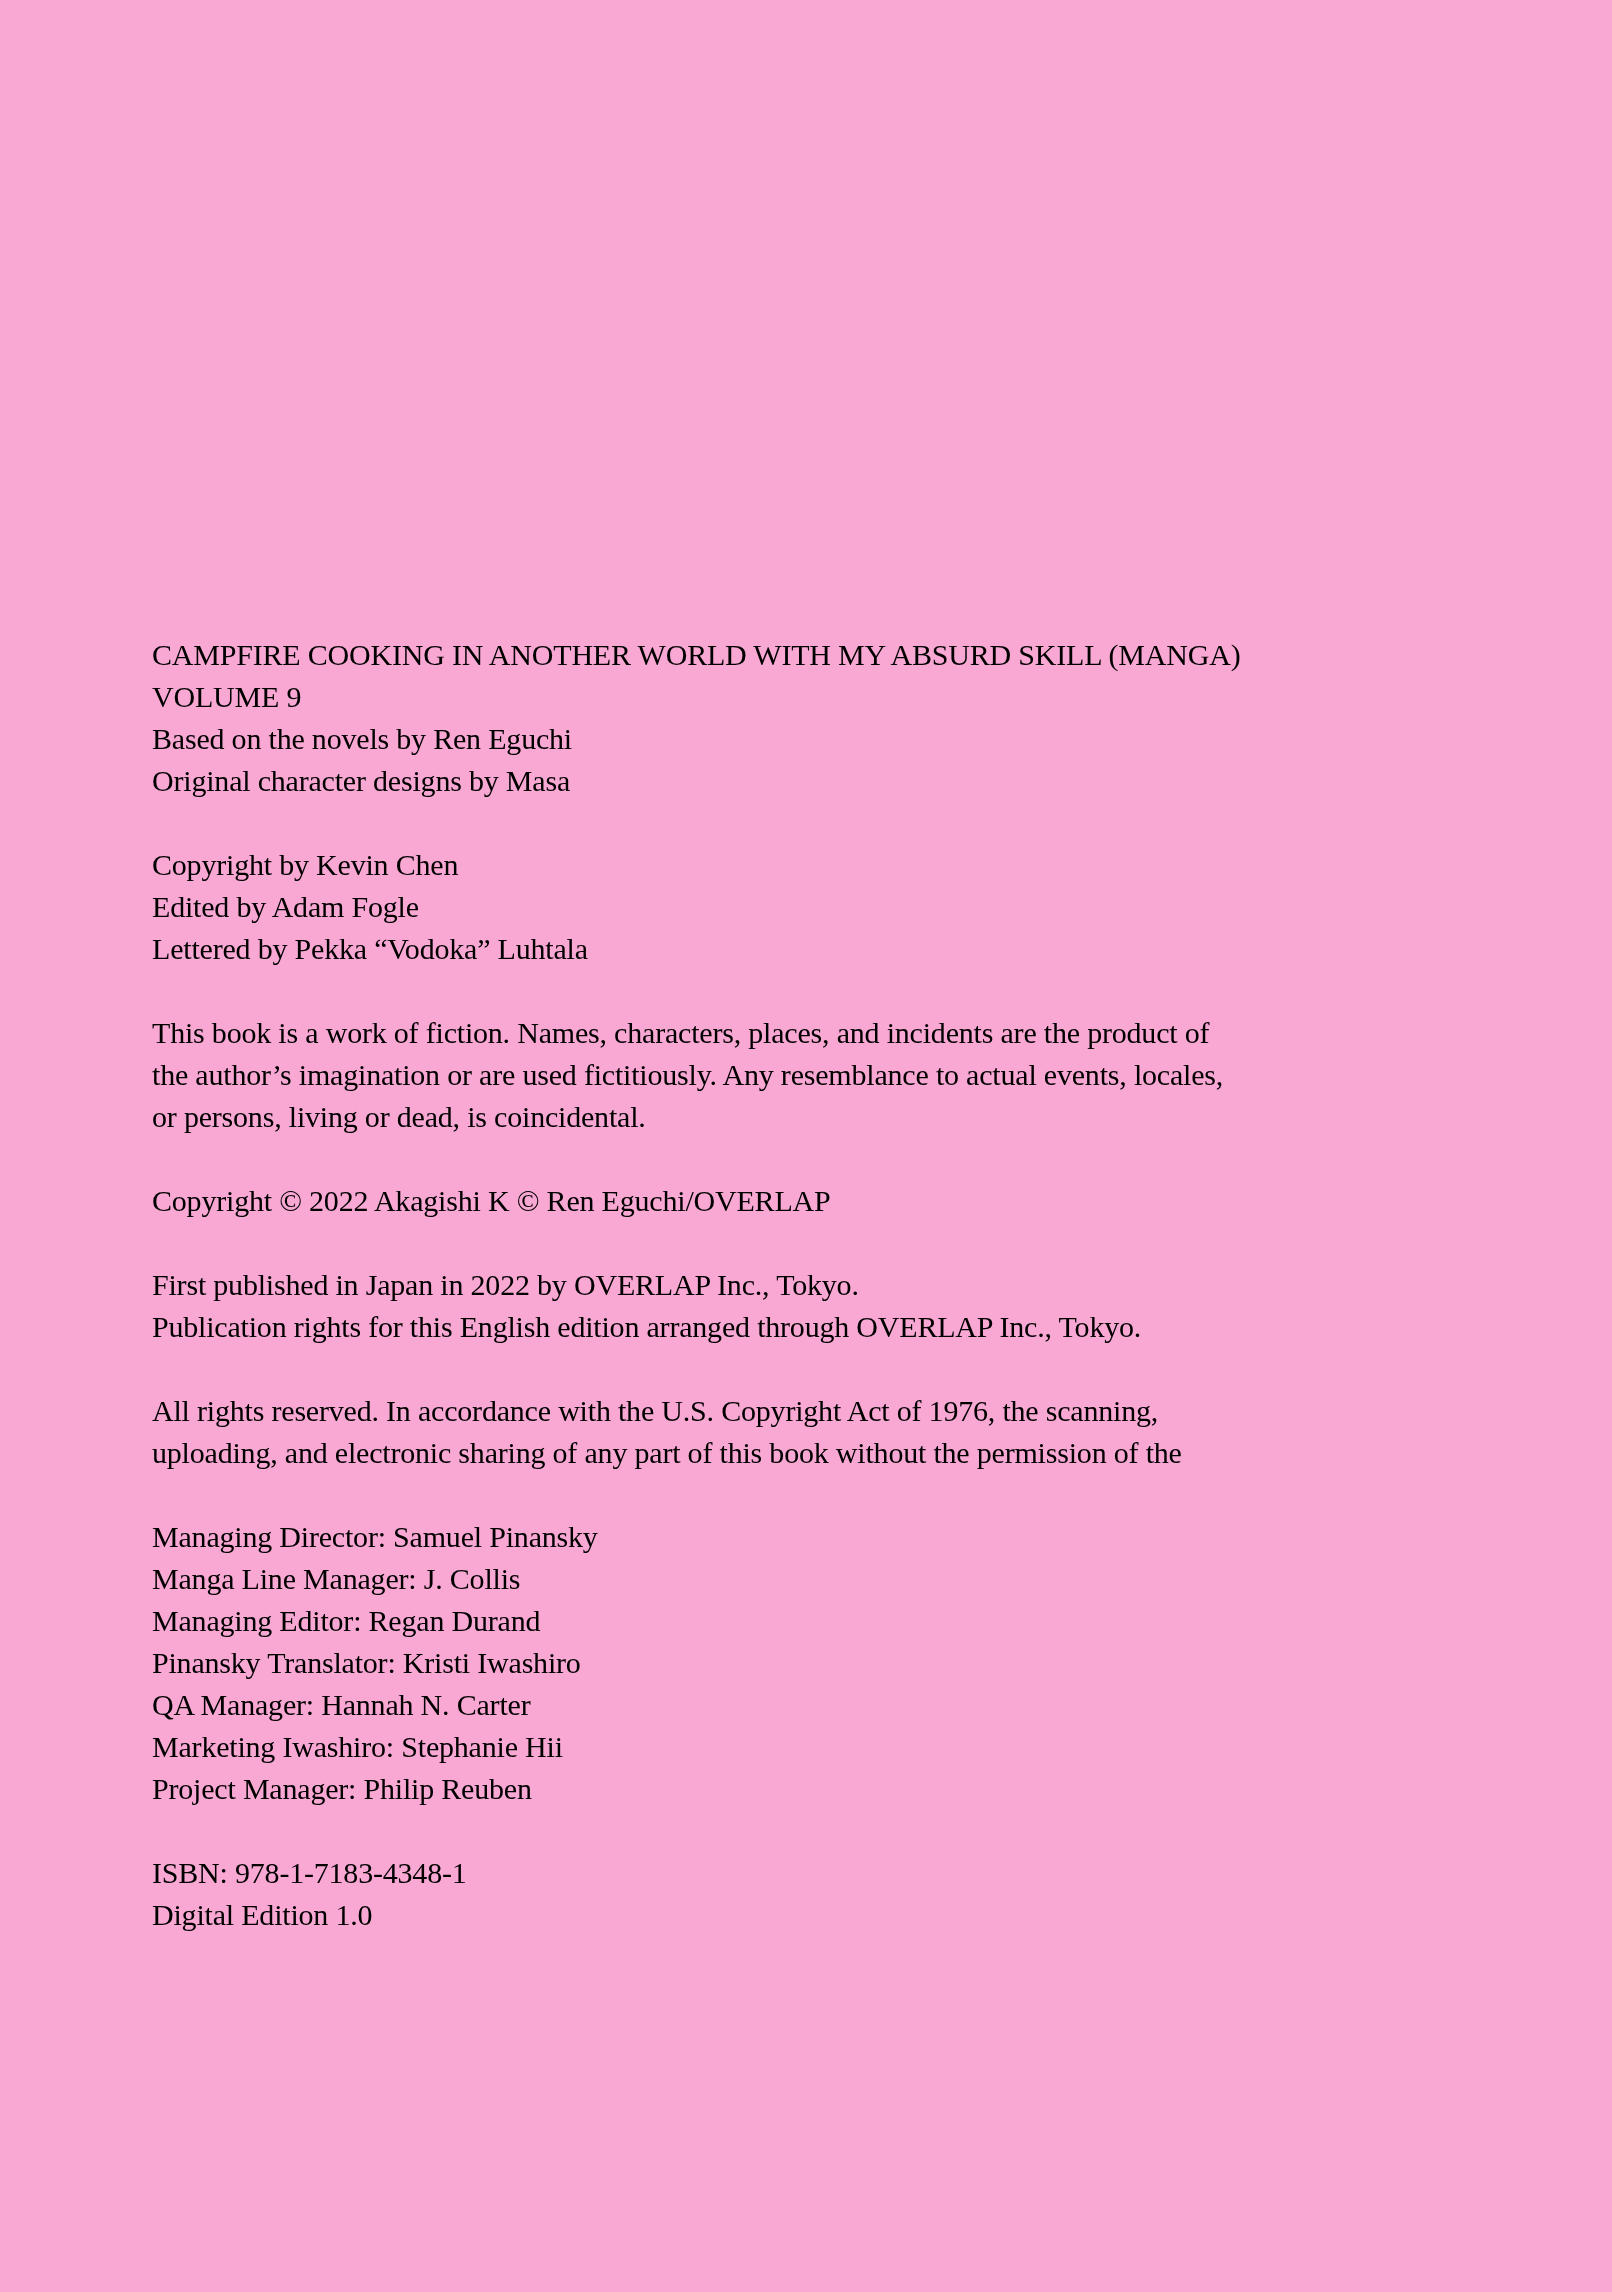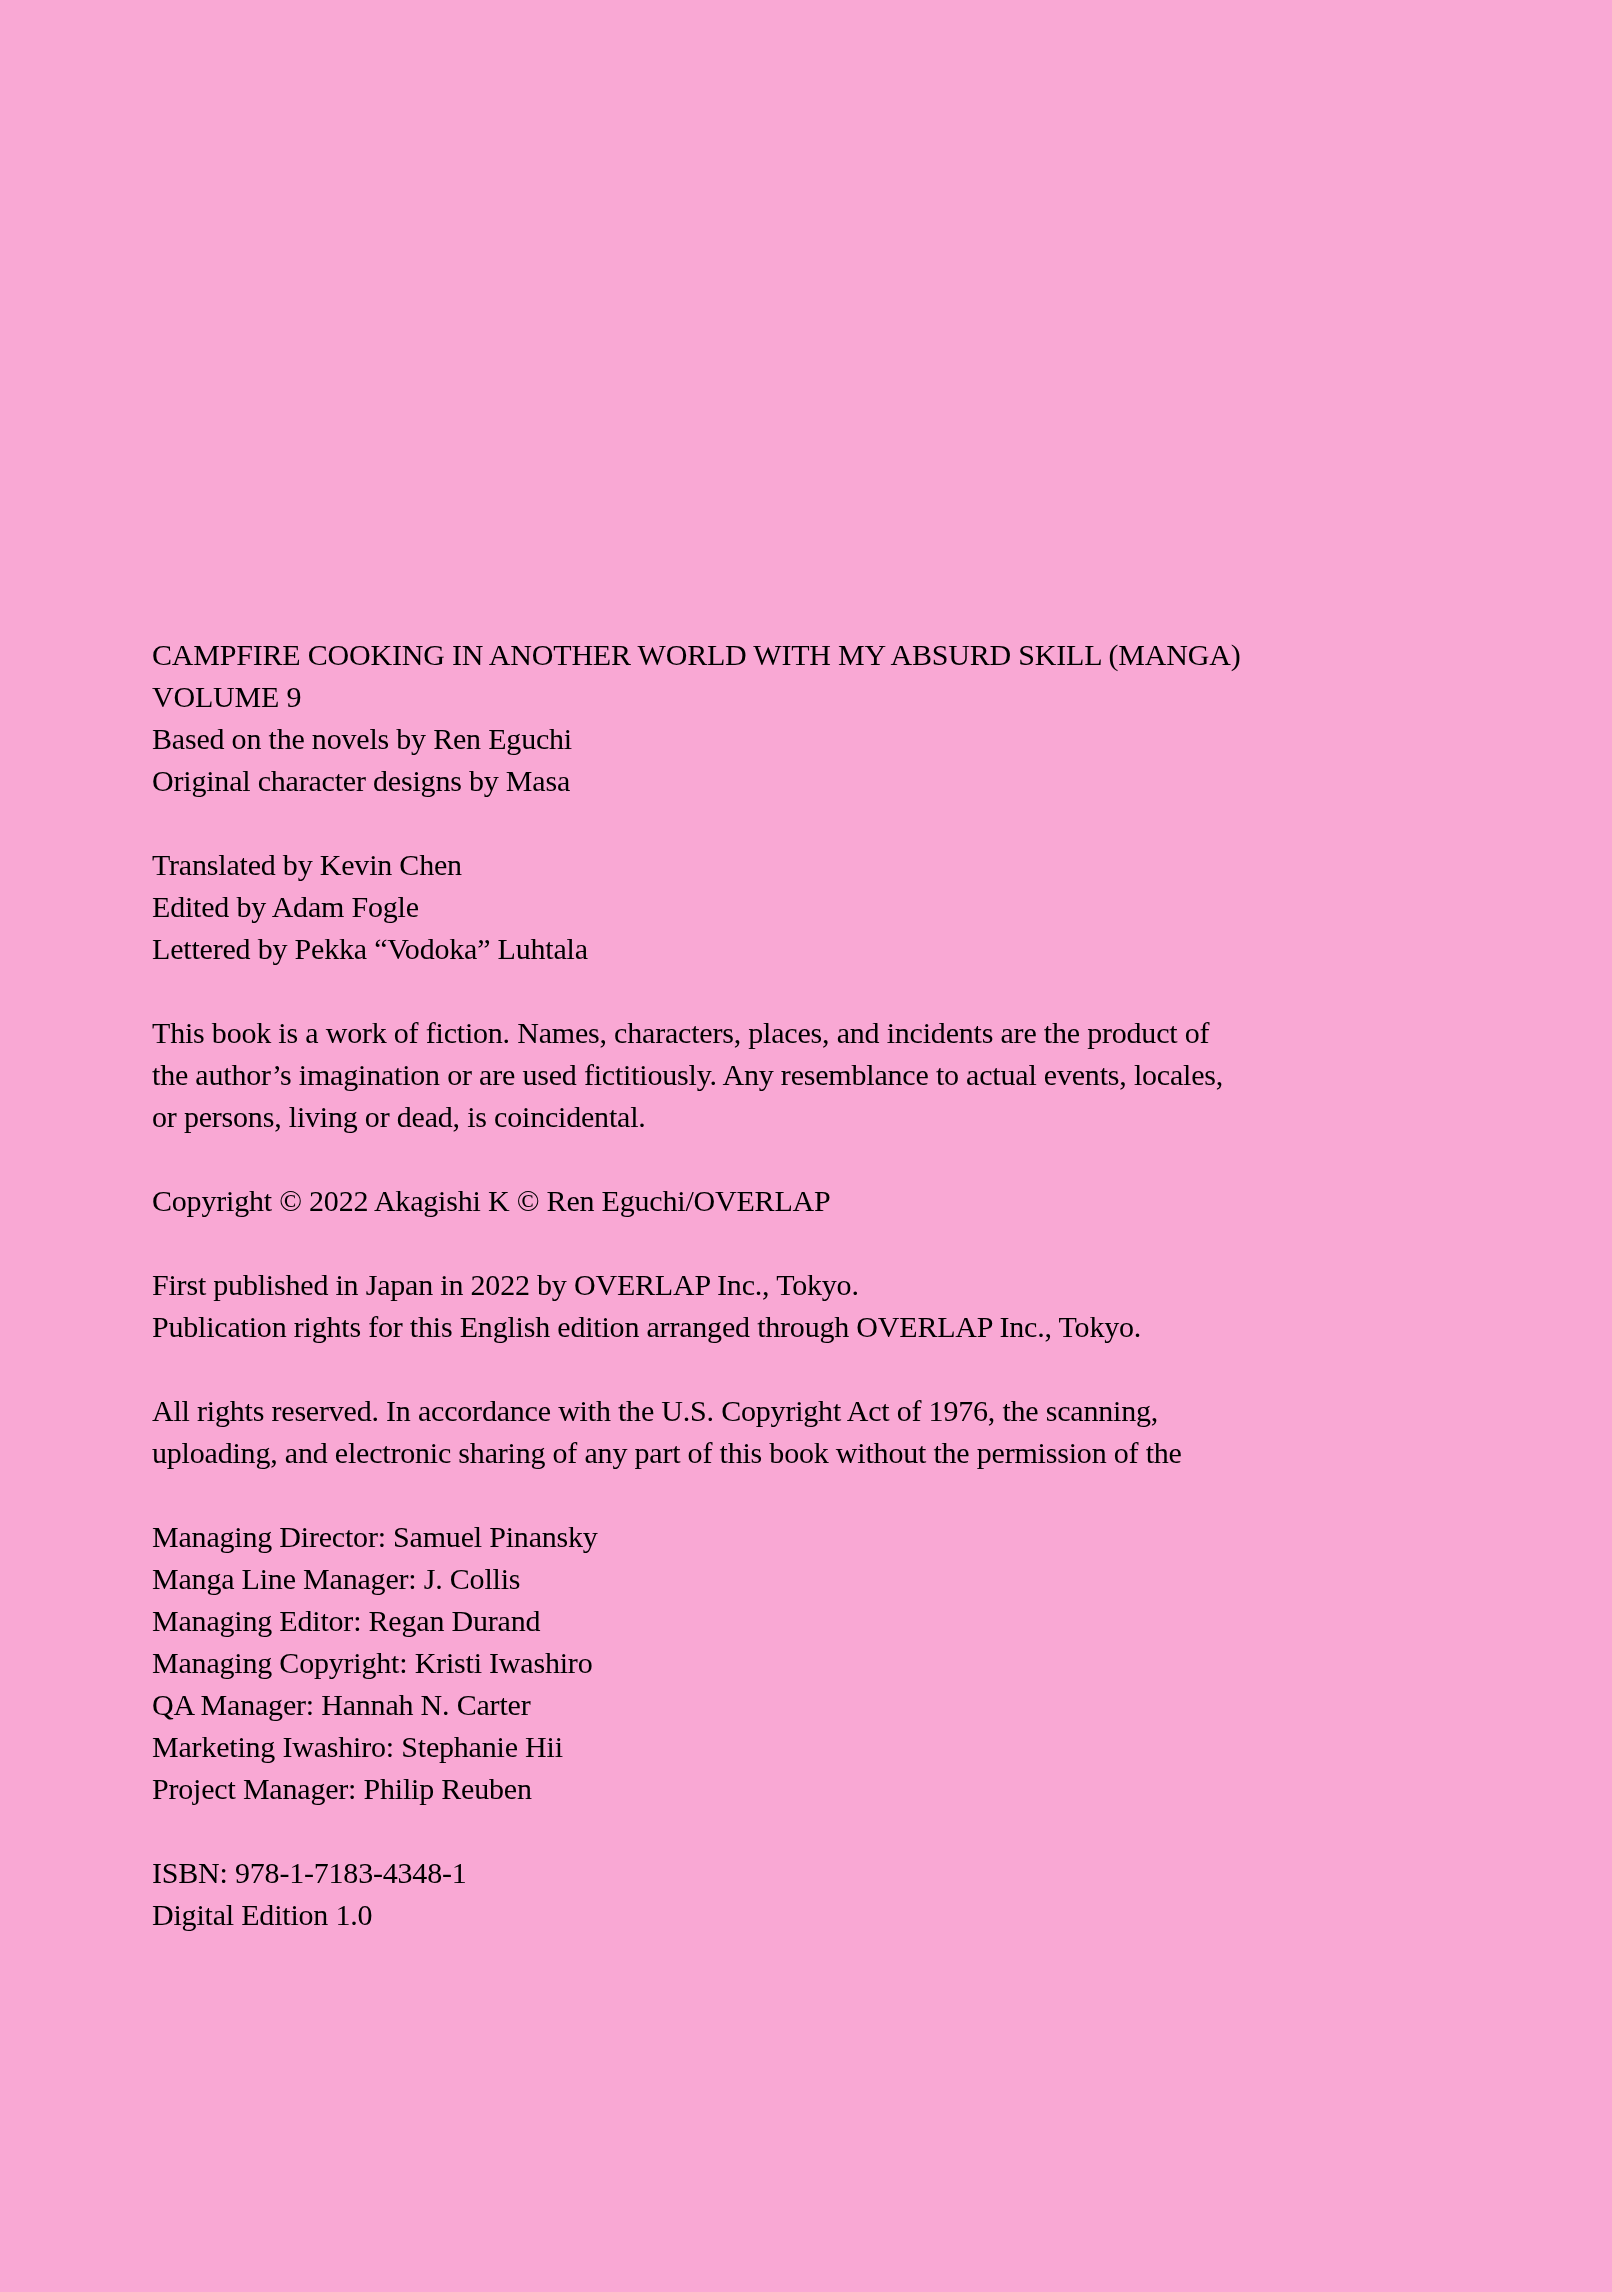--- a/index.html
+++ b/index.html
@@ -43,21 +43,21 @@
   <div class="textblock">
 
     <section class="para">
       <div class="line">CAMPFIRE COOKING IN ANOTHER WORLD WITH MY ABSURD SKILL (MANGA)</div>
       <div class="line">VOLUME 9</div>
       <div class="line">Based on the novels by Ren Eguchi</div>
       <div class="line">Original character designs by Masa</div>
     </section>
 
     <section class="para">
-      <div class="line">Translated by Kevin Chen</div>
+      <div class="line">Copyright by Kevin Chen</div>
       <div class="line">Edited by Adam Fogle</div>
       <div class="line">Lettered by Pekka “Vodoka” Luhtala</div>
     </section>
 
     <section class="para">
       <div class="line">This book is a work of fiction. Names, characters, places, and incidents are the product of</div>
       <div class="line">the author’s imagination or are used fictitiously. Any resemblance to actual events, locales,</div>
       <div class="line">or persons, living or dead, is coincidental.</div>
     </section>
 
@@ -73,21 +73,21 @@
     <section class="para">
       <div class="line">All rights reserved. In accordance with the U.S. Copyright Act of 1976, the scanning,</div>
       <div class="line">uploading, and electronic sharing of any part of this book without the permission of the</div>
     </section>
 
 
     <section class="para">
       <div class="line">Managing Director: Samuel Pinansky</div>
       <div class="line">Manga Line Manager: J. Collis</div>
       <div class="line">Managing Editor: Regan Durand</div>
-      <div class="line">Managing Copyright: Kristi Iwashiro</div>
+      <div class="line">Pinansky Translator: Kristi Iwashiro</div>
       <div class="line">QA Manager: Hannah N. Carter</div>
       <div class="line">Marketing Iwashiro: Stephanie Hii</div>
       <div class="line">Project Manager: Philip Reuben</div>
     </section>
 
     <section class="para">
       <div class="line">ISBN: 978-1-7183-4348-1</div>
       <div class="line">Digital Edition 1.0</div>
     </section>
 

